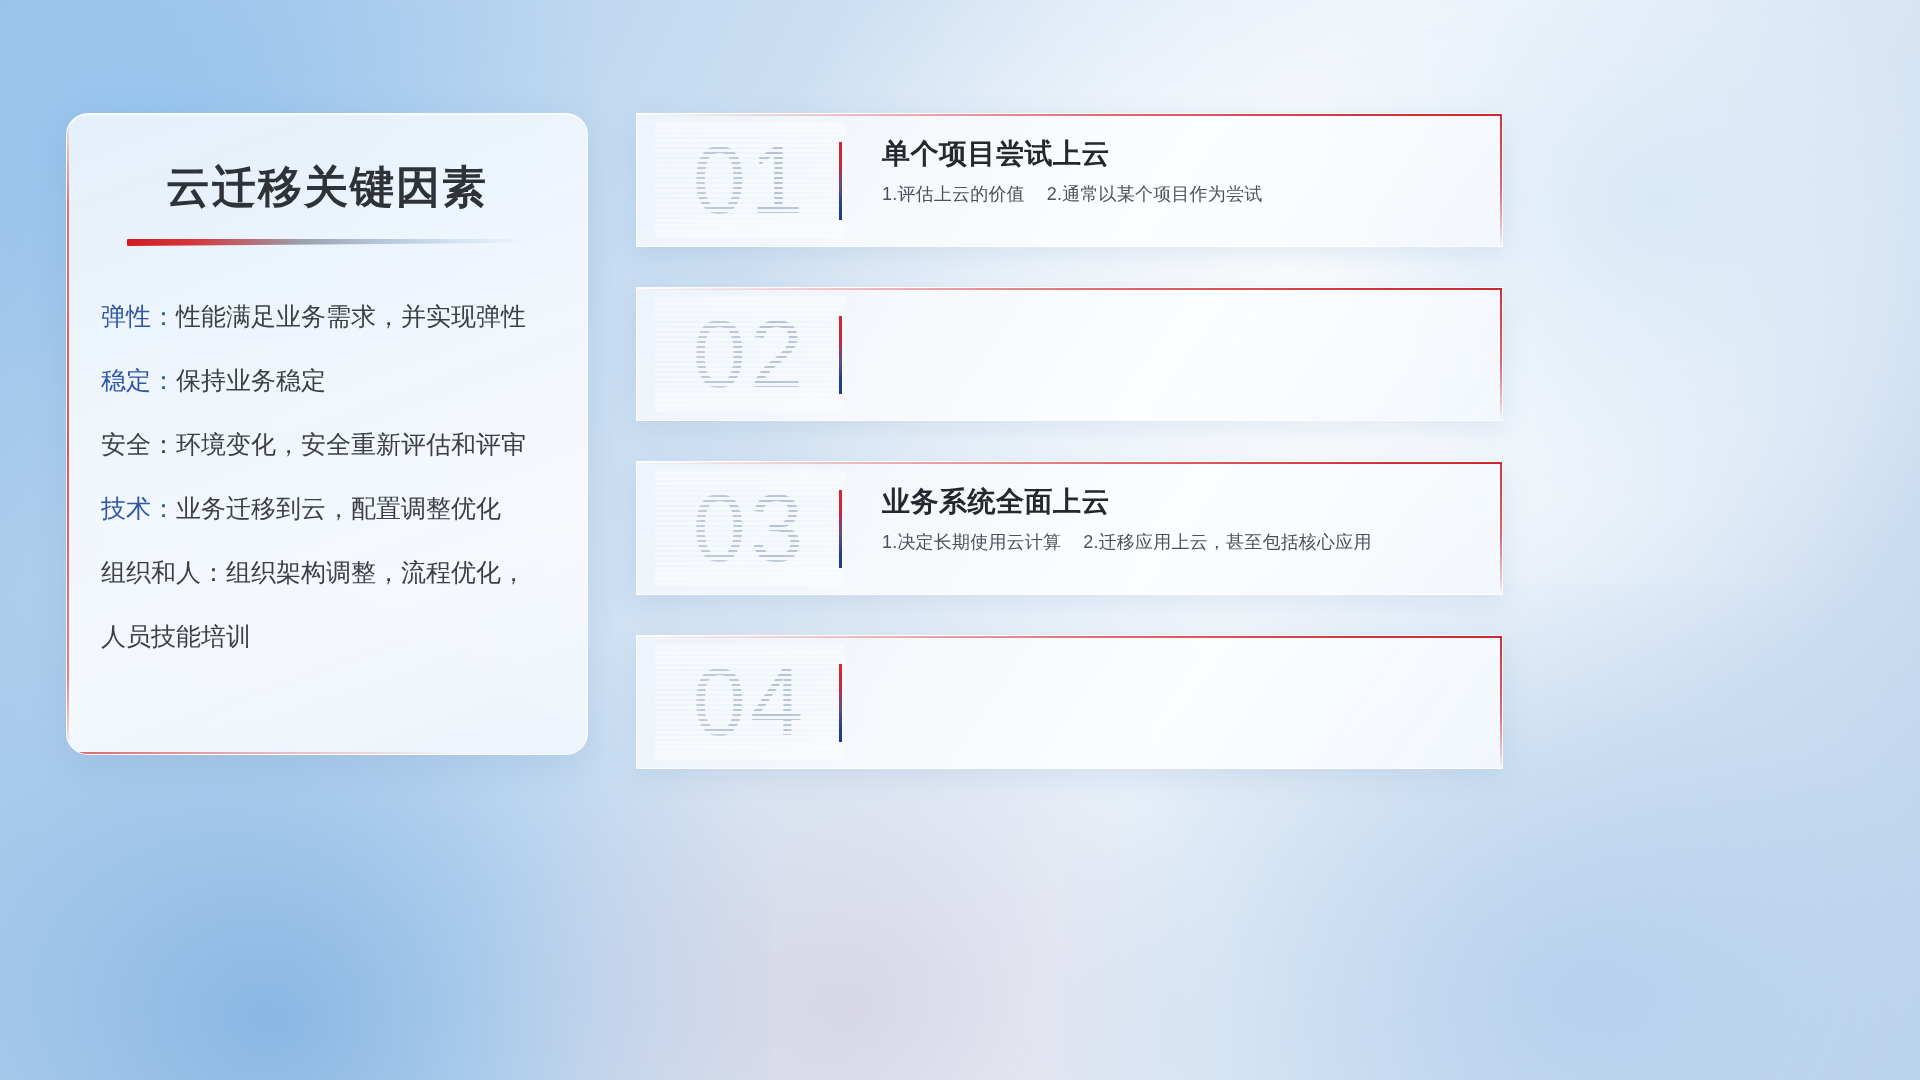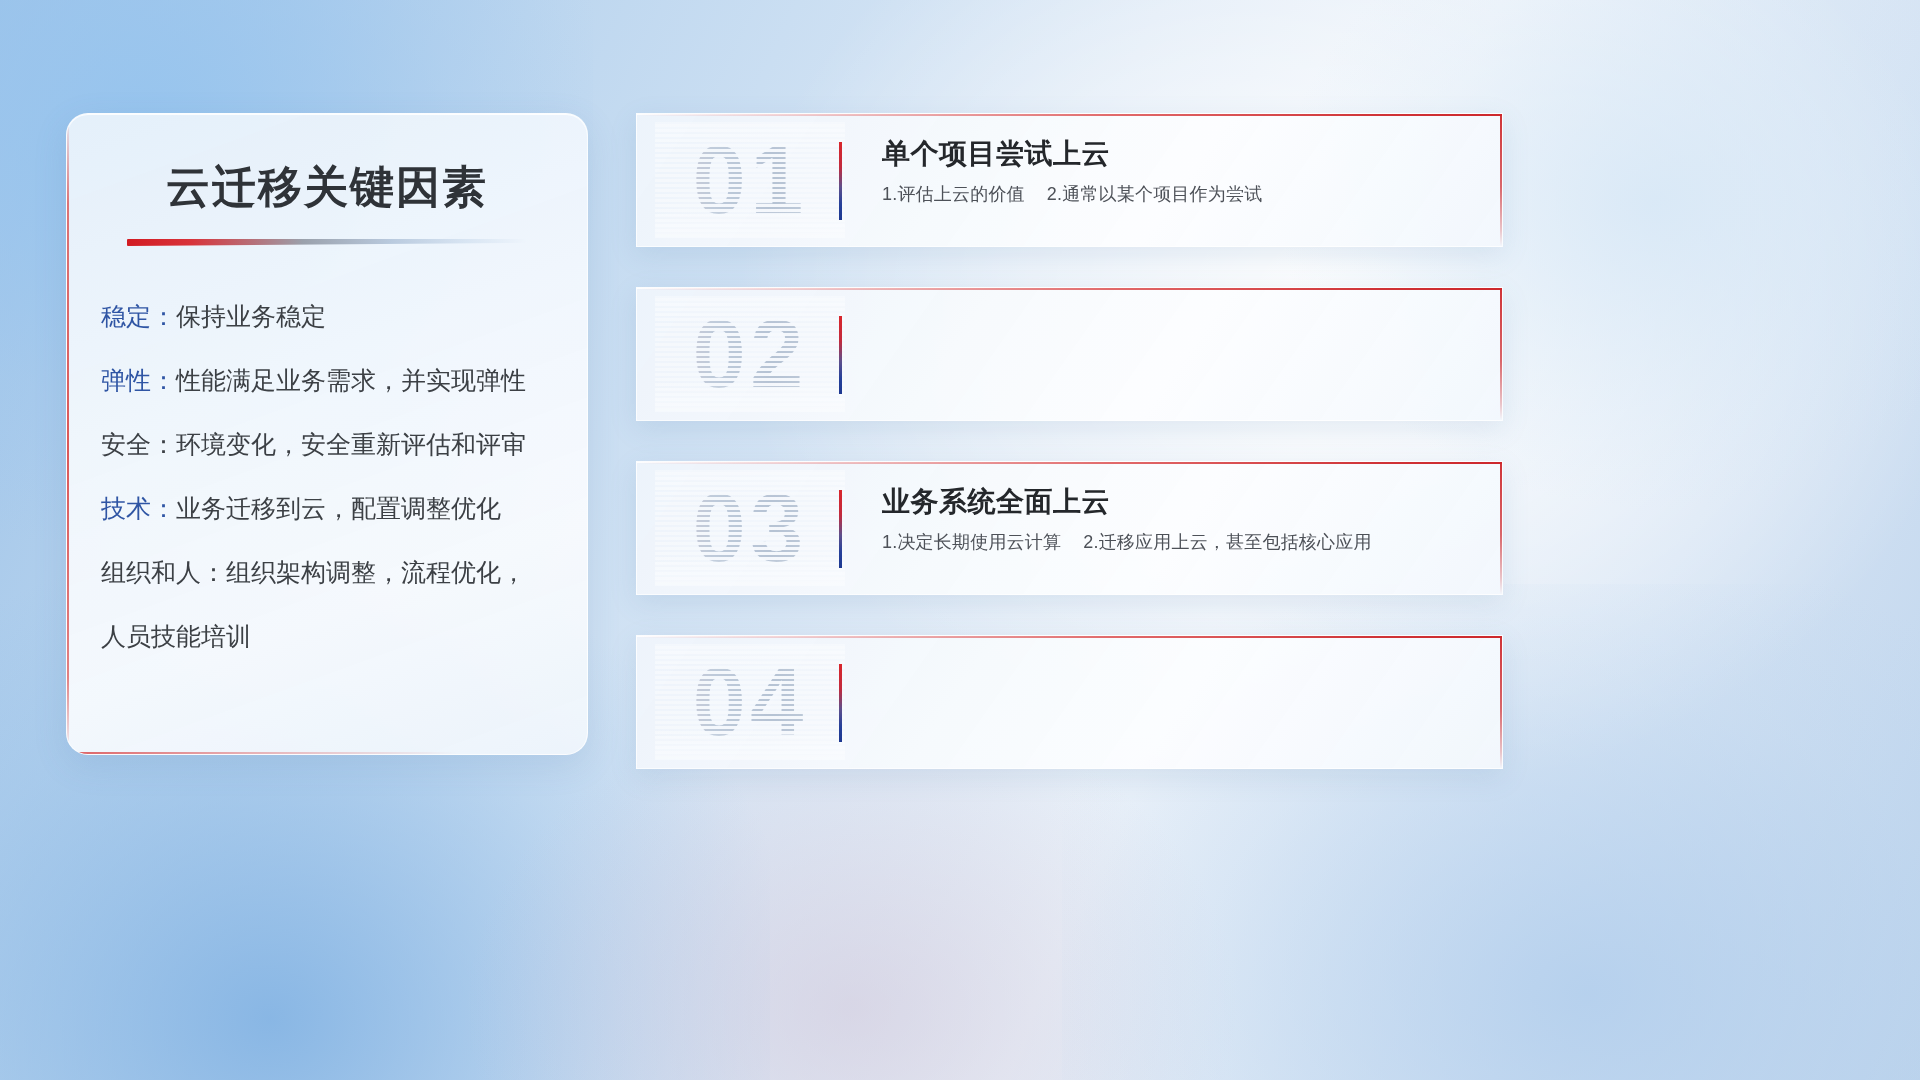--- a/index.html
+++ b/index.html
@@ -89,21 +89,21 @@
     position:absolute;left:0;top:0;width:100%;height:2px;
     background:linear-gradient(90deg,rgba(214,48,49,0) 0%,rgba(214,48,49,0.22) 18%,rgba(214,48,49,0.72) 55%,rgba(205,40,44,0.95) 86%,rgba(205,40,44,1) 100%);
   }
   .card .right-rule{
     position:absolute;right:0;top:0;width:2px;height:100%;
     background:linear-gradient(180deg,rgba(205,40,44,0.95) 0%,rgba(205,40,44,0.7) 55%,rgba(205,40,44,0.25) 88%,rgba(205,40,44,0) 100%);
   }
 
   .card-num{
     position:absolute;left:18px;top:8px;width:190px;height:116px;
-    font-size:96px;font-weight:bold;letter-spacing:4px;line-height:116px;
+    font-size:96px;font-weight:normal;letter-spacing:4px;line-height:116px;
     text-align:center;color:#98a8bb;opacity:0.62;
     -webkit-background-clip:text;background-clip:text;
     user-select:none;
   }
   .card-num .glyph{
     display:block;
     background:linear-gradient(92deg,#c6b4bb 0%,#9fb0c6 32%,#92a4bc 62%,#a8b8cb 100%);
     -webkit-background-clip:text;background-clip:text;
     color:transparent;
   }
@@ -148,24 +148,24 @@
 
   <div class="left-panel">
     <div class="edge-red"></div>
     <div class="edge-bottom"></div>
 
     <h1 class="panel-title">云迁移关键因素</h1>
     <div class="title-rule"></div>
 
     <div class="panel-list">
       <div class="panel-line">
+        <span class="lbl-blue">弹性：</span><span>性能满足业务需求，并实现弹性</span>
+      </div>
+      <div class="panel-line">
         <span class="lbl-blue">稳定：</span><span>保持业务稳定</span>
-      </div>
-      <div class="panel-line">
-        <span class="lbl-blue">弹性：</span><span>性能满足业务需求，并实现弹性</span>
       </div>
       <div class="panel-line">
         <span class="lbl-dark">安全：</span><span>环境变化，安全重新评估和评审</span>
       </div>
       <div class="panel-line">
         <span class="lbl-blue">技术：</span><span>业务迁移到云，配置调整优化</span>
       </div>
       <div class="panel-line">
         <span class="lbl-dark">组织和人：</span><span>组织架构调整，流程优化，</span>
       </div>

